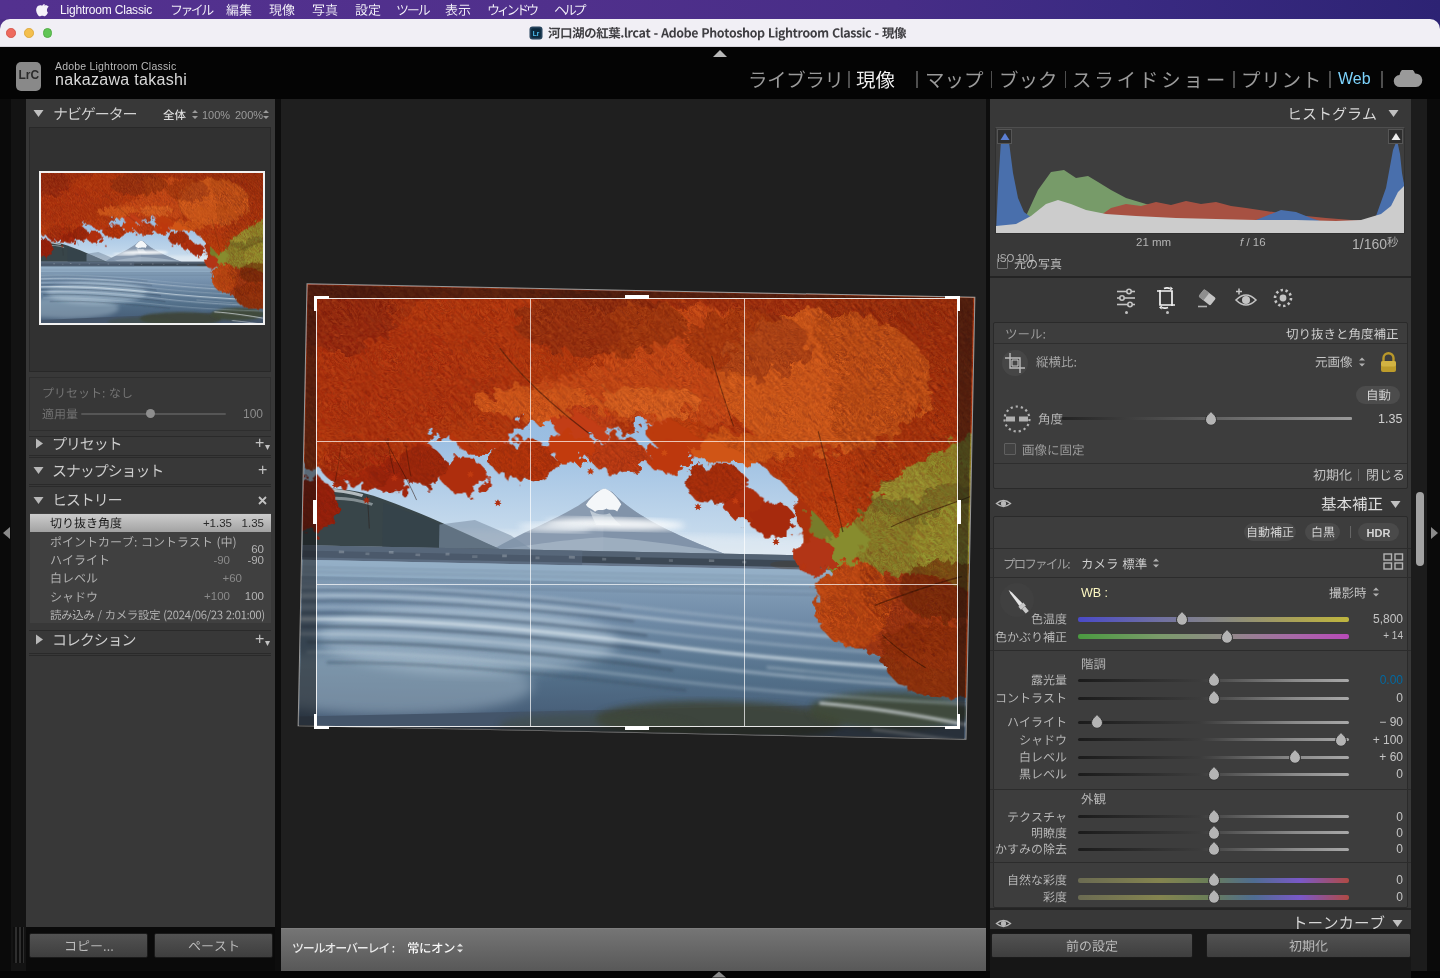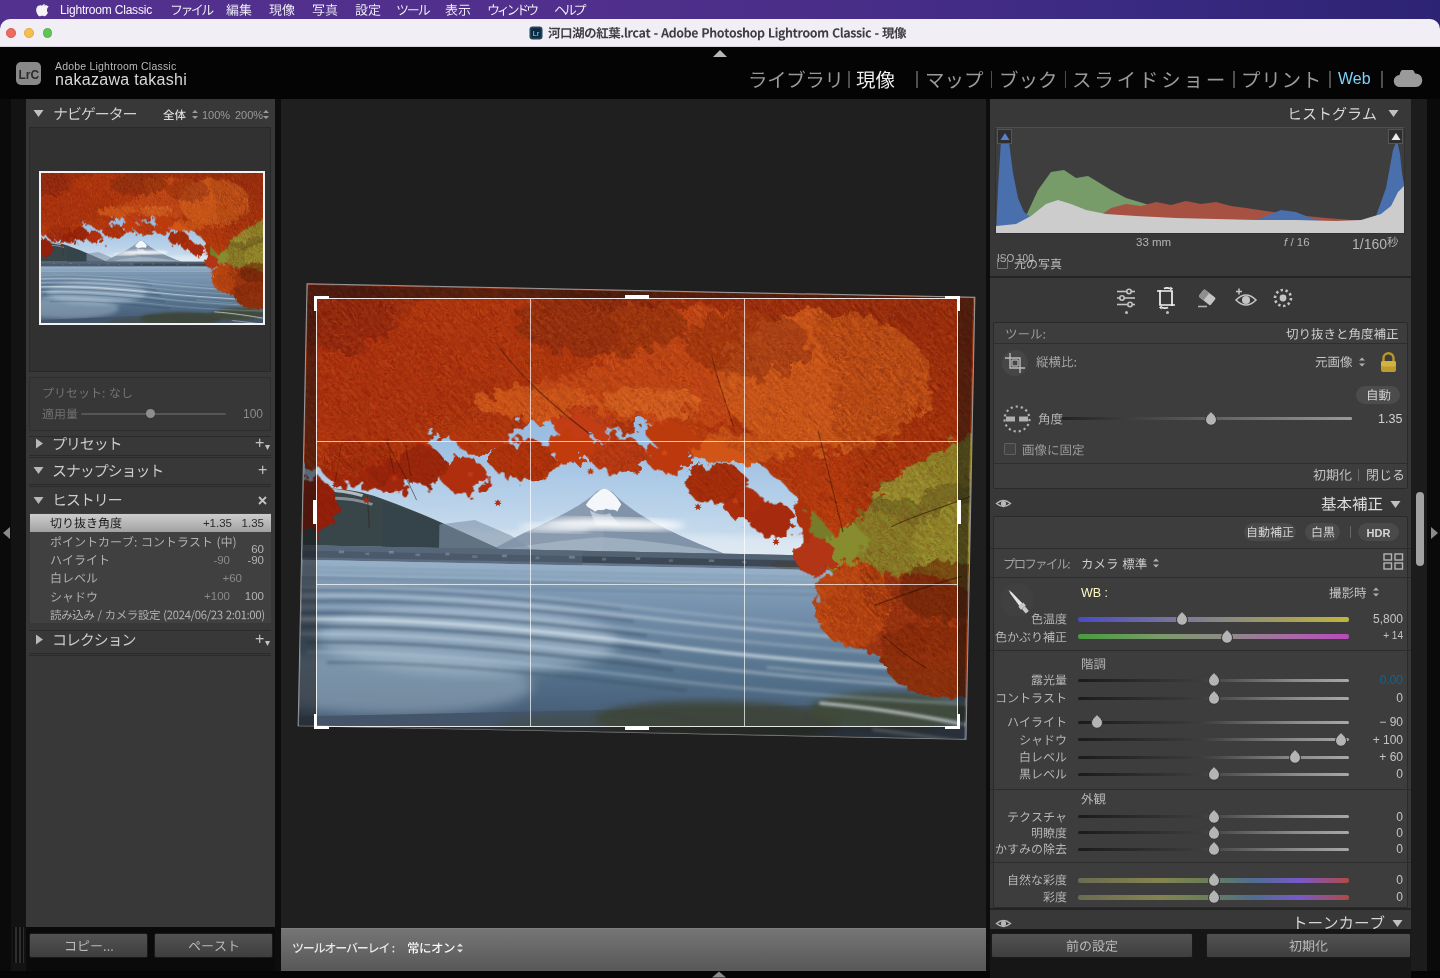--- a/index.html
+++ b/index.html
@@ -47,21 +47,21 @@
 <svg class="ab" style="left:529px;top:26px" width="14" height="14" viewBox="0 0 14 14">
     <rect x="0.5" y="0.5" width="13" height="13" rx="3" fill="#26435c"></rect>
     <rect x="2.2" y="2.2" width="9.6" height="9.6" rx="1.5" fill="#0c2a3e"></rect>
     <text x="7" y="9.8" font-size="6.5" font-family="Liberation Sans" font-weight="bold" fill="#4fc3f7" text-anchor="middle">Lr</text>
   </svg>
 <svg style="position:absolute;left:548.0px;top:33.0px;overflow:visible" width="1" height="1">
     <path transform="translate(0,4.56)" d="M0.2 -5.9C1 -5.5 2.1 -4.9 2.6 -4.6L3.4 -5.8C2.9 -6.2 1.8 -6.7 1.1 -7ZM0.6 -0 1.9 1C2.6 -0.2 3.4 -1.7 4.1 -3L3 -4C2.2 -2.5 1.3 -1 0.6 -0ZM0.8 -9.4C1.6 -9 2.6 -8.3 3.1 -7.9L4 -9.1V-8.4H9.7V-0.8C9.7 -0.5 9.6 -0.4 9.3 -0.4C9 -0.4 7.9 -0.4 6.9 -0.5C7.1 -0.1 7.4 0.7 7.5 1.1C8.8 1.1 9.8 1.1 10.4 0.8C11 0.6 11.2 0.1 11.2 -0.8V-8.4H12.1V-9.9H4V-9.2C3.4 -9.5 2.4 -10.1 1.7 -10.5ZM4.5 -7.1V-1.6H5.8V-2.5H8.6V-7.1ZM5.8 -5.8H7.2V-3.8H5.8Z M13.4 -9.4V0.9H14.9V-0.2H21.6V0.9H23.2V-9.4ZM14.9 -1.7V-7.9H21.6V-1.7Z M25 -9.4C25.6 -9.1 26.5 -8.5 26.9 -8.1L27.8 -9.3C27.3 -9.7 26.5 -10.2 25.8 -10.5ZM24.5 -6.1C25.2 -5.8 26 -5.3 26.4 -4.9L27.3 -6.1C26.9 -6.4 26 -6.9 25.3 -7.2ZM24.7 0.2 26 1C26.5 -0.2 27.1 -1.7 27.5 -3L26.3 -3.8C25.8 -2.3 25.1 -0.8 24.7 0.2ZM32.1 -10.2V-5.2C32.1 -3.9 32 -2.3 31.5 -1V-4.9H30.3V-6.8H31.7V-8.2H30.3V-10.2H28.9V-8.2H27.3V-6.8H28.9V-4.9H27.7V0.3H29V-0.6H31.3C31.2 -0.2 30.9 0.1 30.7 0.4C31 0.6 31.6 0.9 31.8 1.2C32.7 0.1 33.1 -1.5 33.3 -3H34.6V-0.5C34.6 -0.3 34.5 -0.2 34.4 -0.2C34.2 -0.2 33.7 -0.2 33.3 -0.2C33.5 0.1 33.7 0.7 33.7 1C34.5 1 35 1 35.4 0.7C35.8 0.5 35.9 0.2 35.9 -0.4V-10.2ZM33.4 -8.9H34.6V-7.2H33.4ZM33.4 -5.9H34.6V-4.3H33.4L33.4 -5.2ZM29 -3.6H30.2V-1.9H29Z M41.7 -7.7C41.6 -6.7 41.4 -5.6 41.1 -4.7C40.6 -3 40.1 -2.2 39.5 -2.2C39.1 -2.2 38.6 -2.8 38.6 -4.1C38.6 -5.5 39.7 -7.3 41.7 -7.7ZM43.4 -7.8C45.1 -7.5 46.1 -6.2 46.1 -4.5C46.1 -2.6 44.8 -1.5 43.2 -1.1C42.9 -1 42.5 -1 42 -0.9L43 0.6C46.1 0.1 47.7 -1.8 47.7 -4.4C47.7 -7.1 45.8 -9.3 42.7 -9.3C39.5 -9.3 37 -6.8 37 -3.9C37 -1.8 38.1 -0.3 39.5 -0.3C40.9 -0.3 41.9 -1.8 42.7 -4.4C43 -5.5 43.3 -6.7 43.4 -7.8Z M49.2 -3.3C49.1 -2.2 48.8 -1.1 48.4 -0.4C48.7 -0.3 49.4 0 49.7 0.2C50.1 -0.6 50.4 -1.9 50.6 -3.1ZM52.4 -3C52.7 -2.1 53.1 -1.1 53.3 -0.3L53.6 -0.4V0.7H60.3V-0.7H57.8V-7.9H60.1V-9.3H54V-7.9H56.2V-0.7H54.3L54.6 -0.8C54.4 -1.5 54 -2.6 53.6 -3.4ZM48.5 -5.2 48.7 -3.8 50.8 -4V1.1H52.2V-4.1L53.4 -4.2C53.5 -4 53.6 -3.7 53.7 -3.5L54.9 -4.1C54.6 -4.8 53.9 -5.9 53.4 -6.7L52.3 -6.2L52.8 -5.4L51.2 -5.3C52.1 -6.3 53 -7.5 53.7 -8.5L52.4 -9.2C52.1 -8.6 51.6 -7.9 51.1 -7.2C51 -7.3 50.8 -7.5 50.6 -7.7C51.1 -8.4 51.7 -9.3 52.2 -10.1L50.8 -10.6C50.5 -10 50.1 -9.2 49.7 -8.5L49.3 -8.8L48.6 -7.8C49.1 -7.3 49.8 -6.6 50.3 -6.1C50.1 -5.8 49.9 -5.5 49.6 -5.3Z M62.4 -8.2V-7.4H60.9V-6.3H62.4V-3.2H65.7V-2.6H60.8V-1.5H64.6C63.5 -0.9 62 -0.4 60.5 -0.2C60.8 0.1 61.2 0.7 61.5 1C62.9 0.7 64.5 0 65.7 -0.8V1.1H67.2V-0.9C68.4 0 69.9 0.7 71.5 1.1C71.7 0.7 72.1 0.1 72.5 -0.2C71 -0.4 69.5 -0.9 68.5 -1.5H72.2V-2.6H67.2V-3.2H71.8V-4.4H63.9V-6.3H65.5V-4.8H70.3V-6.3H72.1V-7.4H70.3V-8.2H69.4V-8.8H72.1V-9.9H69.4V-10.6H67.9V-9.9H65.1V-10.6H63.6V-9.9H60.9V-8.8H63.6V-8.2ZM65.5 -8.2V-7.4H63.9V-8H65.1V-8.8H67.9V-8H68.8V-7.4H66.9V-8.2ZM68.8 -6.3V-5.7H66.9V-6.3Z M74.3 0.2C75 0.2 75.5 -0.4 75.5 -1C75.5 -1.7 75 -2.2 74.3 -2.2C73.7 -2.2 73.2 -1.7 73.2 -1C73.2 -0.4 73.7 0.2 74.3 0.2Z M78.6 0.2C79.1 0.2 79.4 0.1 79.6 0L79.3 -1.4C79.2 -1.3 79.2 -1.3 79.1 -1.3C78.9 -1.3 78.7 -1.5 78.7 -1.9V-10H76.9V-2C76.9 -0.7 77.3 0.2 78.6 0.2Z M80.4 0H82.2V-4.2C82.6 -5.2 83.3 -5.6 83.8 -5.6C84.1 -5.6 84.3 -5.5 84.6 -5.4L84.9 -7C84.7 -7.1 84.4 -7.2 84 -7.2C83.3 -7.2 82.6 -6.7 82.1 -5.8H82L81.9 -7H80.4Z M88.4 0.2C89.1 0.2 90 -0.1 90.6 -0.7L89.9 -1.9C89.5 -1.6 89.1 -1.3 88.6 -1.3C87.5 -1.3 86.8 -2.2 86.8 -3.5C86.8 -4.8 87.5 -5.7 88.6 -5.7C89 -5.7 89.3 -5.5 89.7 -5.2L90.6 -6.4C90 -6.9 89.4 -7.2 88.5 -7.2C86.6 -7.2 84.9 -5.8 84.9 -3.5C84.9 -1.2 86.4 0.2 88.4 0.2Z M93.2 0.2C94 0.2 94.8 -0.2 95.3 -0.8H95.4L95.5 0H97V-4.1C97 -6.1 96.1 -7.2 94.3 -7.2C93.2 -7.2 92.2 -6.8 91.4 -6.2L92.1 -5C92.7 -5.4 93.4 -5.7 94 -5.7C94.9 -5.7 95.2 -5.2 95.2 -4.5C92.4 -4.2 91.2 -3.4 91.2 -1.9C91.2 -0.7 92 0.2 93.2 0.2ZM93.8 -1.3C93.3 -1.3 92.9 -1.5 92.9 -2.1C92.9 -2.7 93.5 -3.2 95.2 -3.4V-2C94.8 -1.5 94.4 -1.3 93.8 -1.3Z M101 0.2C101.6 0.2 102.1 0 102.5 -0.1L102.2 -1.4C102 -1.4 101.7 -1.3 101.5 -1.3C100.9 -1.3 100.5 -1.7 100.5 -2.5V-5.6H102.3V-7H100.5V-8.9H99L98.8 -7L97.7 -6.9V-5.6H98.7V-2.4C98.7 -0.9 99.4 0.2 101 0.2Z M106.2 -2.9H109.6V-4.2H106.2Z M113 0H114.9L115.5 -2.4H118.5L119.2 0H121.1L118.2 -9.3H116ZM115.9 -3.8 116.2 -4.8C116.5 -5.8 116.7 -6.8 117 -7.9H117C117.3 -6.9 117.6 -5.8 117.9 -4.8L118.1 -3.8Z M124.1 0.2C124.8 0.2 125.5 -0.2 126 -0.7H126.1L126.2 0H127.7V-10H125.9V-7.5L125.9 -6.4C125.4 -6.9 124.9 -7.2 124.1 -7.2C122.6 -7.2 121.2 -5.8 121.2 -3.5C121.2 -1.2 122.3 0.2 124.1 0.2ZM124.5 -1.3C123.6 -1.3 123.1 -2.1 123.1 -3.5C123.1 -4.9 123.8 -5.7 124.5 -5.7C125 -5.7 125.4 -5.5 125.9 -5.1V-2.1C125.5 -1.5 125 -1.3 124.5 -1.3Z M132.1 0.2C133.9 0.2 135.5 -1.2 135.5 -3.5C135.5 -5.8 133.9 -7.2 132.1 -7.2C130.4 -7.2 128.8 -5.8 128.8 -3.5C128.8 -1.2 130.4 0.2 132.1 0.2ZM132.1 -1.3C131.2 -1.3 130.7 -2.2 130.7 -3.5C130.7 -4.8 131.2 -5.7 132.1 -5.7C133.1 -5.7 133.6 -4.8 133.6 -3.5C133.6 -2.2 133.1 -1.3 132.1 -1.3Z M140.1 0.2C141.6 0.2 143.1 -1.2 143.1 -3.6C143.1 -5.8 142 -7.2 140.3 -7.2C139.6 -7.2 138.9 -6.8 138.4 -6.3L138.4 -7.5V-10H136.6V0H138L138.2 -0.7H138.2C138.8 -0.2 139.5 0.2 140.1 0.2ZM139.7 -1.3C139.3 -1.3 138.8 -1.5 138.4 -1.9V-5C138.9 -5.4 139.3 -5.7 139.8 -5.7C140.8 -5.7 141.2 -4.9 141.2 -3.6C141.2 -2.1 140.5 -1.3 139.7 -1.3Z M147.2 0.2C148.1 0.2 149 -0.1 149.7 -0.6L149 -1.7C148.5 -1.4 148 -1.2 147.5 -1.2C146.4 -1.2 145.7 -1.8 145.5 -3H149.8C149.9 -3.2 149.9 -3.5 149.9 -3.8C149.9 -5.8 148.9 -7.2 147 -7.2C145.3 -7.2 143.8 -5.8 143.8 -3.5C143.8 -1.2 145.3 0.2 147.2 0.2ZM145.5 -4.2C145.6 -5.2 146.3 -5.8 147 -5.8C147.9 -5.8 148.4 -5.2 148.4 -4.2Z M154.4 0H156.3V-3.3H157.5C159.5 -3.3 161.1 -4.2 161.1 -6.4C161.1 -8.5 159.5 -9.3 157.5 -9.3H154.4ZM156.3 -4.8V-7.8H157.3C158.6 -7.8 159.3 -7.4 159.3 -6.4C159.3 -5.3 158.7 -4.8 157.4 -4.8Z M162.2 0H164V-4.8C164.5 -5.3 164.9 -5.6 165.5 -5.6C166.2 -5.6 166.5 -5.2 166.5 -4.1V0H168.3V-4.4C168.3 -6.1 167.6 -7.2 166.1 -7.2C165.2 -7.2 164.5 -6.7 163.9 -6.2L164 -7.5V-10H162.2Z M172.7 0.2C174.4 0.2 176 -1.2 176 -3.5C176 -5.8 174.4 -7.2 172.7 -7.2C170.9 -7.2 169.3 -5.8 169.3 -3.5C169.3 -1.2 170.9 0.2 172.7 0.2ZM172.7 -1.3C171.7 -1.3 171.2 -2.2 171.2 -3.5C171.2 -4.8 171.7 -5.7 172.7 -5.7C173.6 -5.7 174.2 -4.8 174.2 -3.5C174.2 -2.2 173.6 -1.3 172.7 -1.3Z M179.7 0.2C180.3 0.2 180.8 0 181.2 -0.1L180.8 -1.4C180.7 -1.4 180.4 -1.3 180.2 -1.3C179.5 -1.3 179.2 -1.7 179.2 -2.5V-5.6H180.9V-7H179.2V-8.9H177.7L177.5 -7L176.4 -6.9V-5.6H177.4V-2.4C177.4 -0.9 178 0.2 179.7 0.2Z M184.8 0.2C186.6 0.2 188.2 -1.2 188.2 -3.5C188.2 -5.8 186.6 -7.2 184.8 -7.2C183.1 -7.2 181.5 -5.8 181.5 -3.5C181.5 -1.2 183.1 0.2 184.8 0.2ZM184.8 -1.3C183.9 -1.3 183.4 -2.2 183.4 -3.5C183.4 -4.8 183.9 -5.7 184.8 -5.7C185.8 -5.7 186.3 -4.8 186.3 -3.5C186.3 -2.2 185.8 -1.3 184.8 -1.3Z M191.3 0.2C193.1 0.2 194.1 -0.8 194.1 -2C194.1 -3.3 193.1 -3.8 192.1 -4.2C191.4 -4.4 190.8 -4.6 190.8 -5.1C190.8 -5.5 191.1 -5.8 191.7 -5.8C192.2 -5.8 192.7 -5.6 193.2 -5.2L194 -6.3C193.4 -6.8 192.7 -7.2 191.6 -7.2C190 -7.2 189 -6.3 189 -5C189 -3.9 190 -3.3 190.9 -3C191.6 -2.7 192.4 -2.5 192.4 -1.9C192.4 -1.5 192.1 -1.2 191.3 -1.2C190.7 -1.2 190.1 -1.5 189.5 -2L188.6 -0.8C189.3 -0.2 190.4 0.2 191.3 0.2Z M195 0H196.9V-4.8C197.4 -5.3 197.8 -5.6 198.3 -5.6C199 -5.6 199.3 -5.2 199.3 -4.1V0H201.2V-4.4C201.2 -6.1 200.5 -7.2 199 -7.2C198 -7.2 197.3 -6.7 196.8 -6.2L196.9 -7.5V-10H195Z M205.5 0.2C207.3 0.2 208.9 -1.2 208.9 -3.5C208.9 -5.8 207.3 -7.2 205.5 -7.2C203.8 -7.2 202.2 -5.8 202.2 -3.5C202.2 -1.2 203.8 0.2 205.5 0.2ZM205.5 -1.3C204.6 -1.3 204 -2.2 204 -3.5C204 -4.8 204.6 -5.7 205.5 -5.7C206.5 -5.7 207 -4.8 207 -3.5C207 -2.2 206.5 -1.3 205.5 -1.3Z M210 2.7H211.8V0.6L211.7 -0.6C212.3 -0.1 212.9 0.2 213.5 0.2C215 0.2 216.5 -1.2 216.5 -3.6C216.5 -5.8 215.4 -7.2 213.7 -7.2C212.9 -7.2 212.2 -6.8 211.6 -6.3H211.6L211.5 -7H210ZM213.1 -1.3C212.7 -1.3 212.3 -1.5 211.8 -1.9V-5C212.3 -5.4 212.7 -5.7 213.2 -5.7C214.1 -5.7 214.6 -4.9 214.6 -3.6C214.6 -2.1 213.9 -1.3 213.1 -1.3Z M221 0H226.6V-1.6H222.9V-9.3H221Z M227.6 0H229.5V-7H227.6ZM228.6 -8.1C229.2 -8.1 229.6 -8.5 229.6 -9.1C229.6 -9.7 229.2 -10.1 228.6 -10.1C227.9 -10.1 227.5 -9.7 227.5 -9.1C227.5 -8.5 227.9 -8.1 228.6 -8.1Z M233.5 3C235.8 3 237.3 2 237.3 0.6C237.3 -0.7 236.3 -1.2 234.7 -1.2H233.5C232.6 -1.2 232.4 -1.4 232.4 -1.8C232.4 -2.1 232.5 -2.2 232.7 -2.4C233 -2.3 233.3 -2.2 233.6 -2.2C235.1 -2.2 236.3 -3 236.3 -4.6C236.3 -5 236.1 -5.4 236 -5.7H237.1V-7H234.6C234.3 -7.1 234 -7.2 233.6 -7.2C232.1 -7.2 230.7 -6.3 230.7 -4.7C230.7 -3.8 231.2 -3.2 231.7 -2.8V-2.8C231.3 -2.5 230.9 -2 230.9 -1.5C230.9 -0.9 231.2 -0.5 231.5 -0.3V-0.2C230.9 0.2 230.5 0.7 230.5 1.2C230.5 2.5 231.8 3 233.5 3ZM233.6 -3.4C233 -3.4 232.5 -3.8 232.5 -4.7C232.5 -5.5 232.9 -5.9 233.6 -5.9C234.2 -5.9 234.7 -5.5 234.7 -4.7C234.7 -3.8 234.2 -3.4 233.6 -3.4ZM233.7 1.9C232.7 1.9 232.1 1.5 232.1 1C232.1 0.7 232.2 0.4 232.5 0.1C232.8 0.2 233.1 0.2 233.5 0.2H234.3C235.1 0.2 235.5 0.4 235.5 0.9C235.5 1.4 234.8 1.9 233.7 1.9Z M238 0H239.8V-4.8C240.4 -5.3 240.7 -5.6 241.3 -5.6C242 -5.6 242.3 -5.2 242.3 -4.1V0H244.1V-4.4C244.1 -6.1 243.5 -7.2 242 -7.2C241 -7.2 240.3 -6.7 239.8 -6.2L239.8 -7.5V-10H238Z M248.1 0.2C248.7 0.2 249.2 0 249.6 -0.1L249.3 -1.4C249.1 -1.4 248.8 -1.3 248.6 -1.3C248 -1.3 247.6 -1.7 247.6 -2.5V-5.6H249.4V-7H247.6V-8.9H246.1L245.9 -7L244.8 -6.9V-5.6H245.8V-2.4C245.8 -0.9 246.5 0.2 248.1 0.2Z M250.4 0H252.2V-4.2C252.6 -5.2 253.3 -5.6 253.8 -5.6C254.1 -5.6 254.3 -5.5 254.5 -5.4L254.8 -7C254.6 -7.1 254.4 -7.2 254 -7.2C253.3 -7.2 252.6 -6.7 252 -5.8H252L251.9 -7H250.4Z M258.3 0.2C260 0.2 261.7 -1.2 261.7 -3.5C261.7 -5.8 260 -7.2 258.3 -7.2C256.5 -7.2 254.9 -5.8 254.9 -3.5C254.9 -1.2 256.5 0.2 258.3 0.2ZM258.3 -1.3C257.3 -1.3 256.8 -2.2 256.8 -3.5C256.8 -4.8 257.3 -5.7 258.3 -5.7C259.2 -5.7 259.8 -4.8 259.8 -3.5C259.8 -2.2 259.2 -1.3 258.3 -1.3Z M265.7 0.2C267.4 0.2 269 -1.2 269 -3.5C269 -5.8 267.4 -7.2 265.7 -7.2C263.9 -7.2 262.3 -5.8 262.3 -3.5C262.3 -1.2 263.9 0.2 265.7 0.2ZM265.7 -1.3C264.7 -1.3 264.2 -2.2 264.2 -3.5C264.2 -4.8 264.7 -5.7 265.7 -5.7C266.6 -5.7 267.1 -4.8 267.1 -3.5C267.1 -2.2 266.6 -1.3 265.7 -1.3Z M270.1 0H271.9V-4.8C272.4 -5.4 272.9 -5.6 273.3 -5.6C274 -5.6 274.3 -5.2 274.3 -4.1V0H276.1V-4.8C276.6 -5.4 277.1 -5.6 277.4 -5.6C278.1 -5.6 278.4 -5.2 278.4 -4.1V0H280.2V-4.4C280.2 -6.1 279.6 -7.2 278.1 -7.2C277.2 -7.2 276.5 -6.6 275.9 -6C275.5 -6.7 274.9 -7.2 273.9 -7.2C273 -7.2 272.4 -6.7 271.8 -6.1H271.8L271.6 -7H270.1Z M288.9 0.2C290.1 0.2 291.1 -0.3 291.9 -1.2L290.9 -2.3C290.4 -1.8 289.8 -1.4 289 -1.4C287.5 -1.4 286.6 -2.6 286.6 -4.7C286.6 -6.6 287.6 -7.8 289 -7.8C289.7 -7.8 290.3 -7.5 290.8 -7.1L291.7 -8.2C291.1 -8.9 290.2 -9.4 289 -9.4C286.7 -9.4 284.7 -7.6 284.7 -4.6C284.7 -1.5 286.6 0.2 288.9 0.2Z M294.5 0.2C294.9 0.2 295.2 0.1 295.4 0L295.2 -1.4C295.1 -1.3 295 -1.3 295 -1.3C294.8 -1.3 294.6 -1.5 294.6 -1.9V-10H292.8V-2C292.8 -0.7 293.2 0.2 294.5 0.2Z M298 0.2C298.8 0.2 299.5 -0.2 300.1 -0.8H300.1L300.3 0H301.8V-4.1C301.8 -6.1 300.9 -7.2 299.1 -7.2C298 -7.2 297 -6.8 296.2 -6.2L296.8 -5C297.5 -5.4 298.1 -5.7 298.7 -5.7C299.6 -5.7 299.9 -5.2 299.9 -4.5C297.1 -4.2 295.9 -3.4 295.9 -1.9C295.9 -0.7 296.7 0.2 298 0.2ZM298.6 -1.3C298 -1.3 297.7 -1.5 297.7 -2.1C297.7 -2.7 298.2 -3.2 299.9 -3.4V-2C299.5 -1.5 299.1 -1.3 298.6 -1.3Z M305.2 0.2C307 0.2 308 -0.8 308 -2C308 -3.3 307 -3.8 306 -4.2C305.3 -4.4 304.6 -4.6 304.6 -5.1C304.6 -5.5 304.9 -5.8 305.6 -5.8C306.1 -5.8 306.6 -5.6 307.1 -5.2L307.9 -6.3C307.3 -6.8 306.5 -7.2 305.5 -7.2C303.9 -7.2 302.9 -6.3 302.9 -5C302.9 -3.9 303.9 -3.3 304.8 -3C305.5 -2.7 306.3 -2.5 306.3 -1.9C306.3 -1.5 305.9 -1.2 305.2 -1.2C304.6 -1.2 304 -1.5 303.4 -2L302.5 -0.8C303.2 -0.2 304.3 0.2 305.2 0.2Z M310.9 0.2C312.7 0.2 313.7 -0.8 313.7 -2C313.7 -3.3 312.7 -3.8 311.8 -4.2C311 -4.4 310.4 -4.6 310.4 -5.1C310.4 -5.5 310.7 -5.8 311.3 -5.8C311.8 -5.8 312.3 -5.6 312.8 -5.2L313.6 -6.3C313.1 -6.8 312.3 -7.2 311.3 -7.2C309.7 -7.2 308.7 -6.3 308.7 -5C308.7 -3.9 309.6 -3.3 310.5 -3C311.3 -2.7 312 -2.5 312 -1.9C312 -1.5 311.7 -1.2 311 -1.2C310.3 -1.2 309.7 -1.5 309.1 -2L308.3 -0.8C309 -0.2 310 0.2 310.9 0.2Z M314.7 0H316.5V-7H314.7ZM315.6 -8.1C316.2 -8.1 316.7 -8.5 316.7 -9.1C316.7 -9.7 316.2 -10.1 315.6 -10.1C314.9 -10.1 314.5 -9.7 314.5 -9.1C314.5 -8.5 314.9 -8.1 315.6 -8.1Z M321 0.2C321.8 0.2 322.6 -0.1 323.3 -0.7L322.6 -1.9C322.2 -1.6 321.7 -1.3 321.2 -1.3C320.2 -1.3 319.5 -2.2 319.5 -3.5C319.5 -4.8 320.2 -5.7 321.3 -5.7C321.6 -5.7 322 -5.5 322.3 -5.2L323.2 -6.4C322.7 -6.9 322 -7.2 321.2 -7.2C319.3 -7.2 317.6 -5.8 317.6 -3.5C317.6 -1.2 319.1 0.2 321 0.2Z M327.1 -2.9H330.5V-4.2H327.1Z M340.7 -7H344V-6.2H340.7ZM340.7 -5.1H344V-4.3H340.7ZM340.7 -8.9H344V-8.2H340.7ZM334.2 -2.1 334.5 -0.6C335.8 -1 337.5 -1.5 339.1 -2L338.9 -3.3L337.4 -2.9V-5H338.7V-6.4H337.4V-8.6H338.9V-10H334.5V-8.6H336V-6.4H334.6V-5H336V-2.5C335.3 -2.3 334.7 -2.2 334.2 -2.1ZM339.3 -10.1V-3.1H340.3C340.1 -1.6 339.7 -0.6 337.4 -0C337.7 0.2 338.1 0.8 338.3 1.2C340.9 0.4 341.5 -1 341.7 -3.1H342.5V-0.6C342.5 0.6 342.8 1.1 343.9 1.1C344.1 1.1 344.6 1.1 344.9 1.1C345.8 1.1 346.1 0.6 346.2 -1.1C345.9 -1.2 345.3 -1.5 345 -1.7C345 -0.4 344.9 -0.2 344.7 -0.2C344.6 -0.2 344.3 -0.2 344.2 -0.2C344 -0.2 343.9 -0.3 343.9 -0.6V-3.1H345.5V-10.1Z M352.1 -8.8H354C353.9 -8.5 353.7 -8.3 353.5 -8.1H351.6C351.8 -8.3 352 -8.6 352.1 -8.8ZM357.1 -4.9C356.8 -4.5 356.3 -4.1 355.9 -3.8C355.7 -4.2 355.6 -4.7 355.5 -5.1H357.7V-8.1H355.1C355.4 -8.5 355.7 -8.9 355.9 -9.3L355.1 -9.9L354.8 -9.9H352.9L353.2 -10.4L351.7 -10.6C351.3 -9.7 350.4 -8.6 349.2 -7.7C349.5 -7.6 349.9 -7.3 350.1 -7.1V-5.1H352.1C351.3 -4.7 350.4 -4.3 349.5 -4.1C349.7 -3.9 350.1 -3.4 350.3 -3.1C350.9 -3.3 351.6 -3.6 352.3 -4L352.6 -3.7C351.7 -3.1 350.5 -2.6 349.6 -2.3C349.8 -2.1 350.1 -1.7 350.2 -1.4C351.1 -1.7 352.3 -2.3 353.1 -2.9C353.2 -2.8 353.3 -2.7 353.3 -2.5C352.3 -1.7 350.7 -0.8 349.4 -0.4C349.6 -0.1 350 0.4 350.1 0.7C350.7 0.5 351.2 0.2 351.8 -0.1C352 0.3 352.1 0.8 352.1 1.1C352.4 1.1 352.7 1.1 353 1.1C353.5 1.1 353.9 1 354.3 0.6C355.2 -0.2 355.3 -2.9 353.3 -4.6C353.5 -4.8 353.7 -5 354 -5.1H354.2C354.8 -2.6 355.7 -0.5 357.3 0.6C357.5 0.2 358 -0.3 358.3 -0.5C357.5 -1 356.9 -1.8 356.4 -2.7C356.9 -3 357.6 -3.5 358.1 -4ZM351.5 -7.1H353.1V-6.1H351.5ZM354.5 -7.1H356.2V-6.1H354.5ZM353.6 -1.3C353.6 -0.9 353.5 -0.5 353.3 -0.4C353.1 -0.2 352.9 -0.1 352.7 -0.1C352.5 -0.1 352.2 -0.1 351.9 -0.2C352.5 -0.5 353.1 -0.9 353.6 -1.3ZM348.6 -10.6C348.1 -8.8 347.1 -6.9 346.1 -5.8C346.4 -5.4 346.7 -4.5 346.9 -4.1C347.1 -4.4 347.4 -4.8 347.6 -5.2V1.1H349V-7.7C349.4 -8.5 349.7 -9.4 350 -10.2Z" fill="#3f3e42"></path>
   </svg>
 <div class="ab" style="left:0;top:47px;width:1440px;height:931px;background:#0a0a0a"></div>
 <div class="ab" style="left:0;top:47px;width:1440px;height:52px;background:#040404"></div>
-<div class="ab" style="left:16px;top:62px;width:25px;height:23px;border-radius:5px;background:#898989">
+<div class="ab" style="left:16px;top:62px;width:25px;height:29px;border-radius:5px;background:#898989">
     <span class="tx" style="left:2.5px;top:6px;font-size:12px;font-weight:bold;color:#2b2b2b">LrC</span>
   </div>
 <span class="tx" style="left:55px;top:60px;font-size:10.5px;color:#b9b9b9;letter-spacing:.2px">Adobe Lightroom Classic</span>
 <span class="tx" style="left:55px;top:71px;font-size:16px;color:#d8d8d8;letter-spacing:.3px">nakazawa takashi</span>
 <svg class="ab" style="left:712px;top:49px" width="16" height="9">
     <path d="M1 8 L8 1 L15 8 Z" fill="#b8b8b8"></path>
   </svg>
 <svg style="position:absolute;left:748.0px;top:80.0px;overflow:visible" width="1" height="1">
     <path transform="translate(0,7.12)" d="M4.5 -14.5V-12.9C5 -12.9 5.7 -13 6.3 -13C7.3 -13 12.8 -13 13.9 -13C14.6 -13 15.2 -12.9 15.7 -12.9V-14.5C15.2 -14.4 14.5 -14.4 13.9 -14.4C12.8 -14.4 7.3 -14.4 6.3 -14.4C5.6 -14.4 5 -14.4 4.5 -14.5ZM17.1 -9.4 16 -10.1C15.8 -10 15.4 -9.9 14.9 -9.9C13.9 -9.9 5.6 -9.9 4.7 -9.9C4.1 -9.9 3.5 -10 2.7 -10V-8.4C3.5 -8.4 4.2 -8.5 4.7 -8.5C5.8 -8.5 14.1 -8.5 15 -8.5C14.7 -7.1 13.9 -5.4 12.7 -4.2C11 -2.4 8.6 -1.2 5.8 -0.6L7 0.8C9.5 0.1 12 -1 14 -3.3C15.5 -4.9 16.3 -6.9 16.9 -8.8C16.9 -9 17 -9.2 17.1 -9.4Z M20.8 -7 21.6 -5.5C24.3 -6.4 26.9 -7.5 29 -8.7V-1.5C29 -0.7 28.9 0.2 28.9 0.6H30.8C30.7 0.2 30.7 -0.7 30.7 -1.5V-9.7C32.7 -11 34.4 -12.5 35.9 -14.1L34.6 -15.3C33.3 -13.7 31.3 -12 29.3 -10.7C27.1 -9.3 24.2 -8 20.8 -7Z M55.4 -16.7 54.4 -16.3C54.9 -15.6 55.5 -14.5 56 -13.7L57 -14.1C56.6 -14.9 55.9 -16 55.4 -16.7ZM54.7 -12.7 53.7 -13.3 54.5 -13.6C54.1 -14.4 53.4 -15.5 52.9 -16.2L51.9 -15.8C52.3 -15.1 52.9 -14.2 53.3 -13.4C53 -13.4 52.7 -13.4 52.5 -13.4C51.6 -13.4 43.8 -13.4 42.7 -13.4C42 -13.4 41.3 -13.4 40.7 -13.5V-11.8C41.2 -11.8 41.9 -11.8 42.7 -11.8C43.8 -11.8 51.5 -11.8 52.6 -11.8C52.4 -9.9 51.5 -7.2 50.1 -5.5C48.5 -3.4 46.3 -1.7 42.5 -0.8L43.8 0.7C47.4 -0.4 49.7 -2.2 51.5 -4.5C53 -6.5 54 -9.7 54.4 -11.7C54.5 -12.1 54.6 -12.4 54.7 -12.7Z M61.8 -14.5V-12.9C62.3 -12.9 63 -13 63.6 -13C64.6 -13 70.1 -13 71.2 -13C71.9 -13 72.5 -12.9 73 -12.9V-14.5C72.5 -14.4 71.8 -14.4 71.2 -14.4C70.1 -14.4 64.6 -14.4 63.6 -14.4C62.9 -14.4 62.3 -14.4 61.8 -14.5ZM74.4 -9.4 73.3 -10.1C73.1 -10 72.7 -9.9 72.2 -9.9C71.2 -9.9 62.9 -9.9 62 -9.9C61.4 -9.9 60.8 -10 60 -10V-8.4C60.8 -8.4 61.5 -8.5 62 -8.5C63.1 -8.5 71.4 -8.5 72.3 -8.5C72 -7.1 71.2 -5.4 70 -4.2C68.3 -2.4 65.9 -1.2 63.1 -0.6L64.3 0.8C66.8 0.1 69.3 -1 71.3 -3.3C72.8 -4.9 73.6 -6.9 74.2 -8.8C74.2 -9 74.3 -9.2 74.4 -9.4Z M91.5 -14.8H89.7C89.8 -14.3 89.8 -13.8 89.8 -13.1C89.8 -12.4 89.8 -10.8 89.8 -10C89.8 -6.3 89.6 -4.8 88.2 -3.1C87 -1.8 85.3 -1 83.5 -0.5L84.8 0.8C86.2 0.3 88.2 -0.5 89.4 -2C90.8 -3.7 91.5 -5.3 91.5 -9.9C91.5 -10.7 91.5 -12.3 91.5 -13.1C91.5 -13.8 91.5 -14.3 91.5 -14.8ZM82.5 -14.6H80.7C80.7 -14.3 80.8 -13.6 80.8 -13.2C80.8 -12.7 80.8 -7.6 80.8 -6.7C80.8 -6.2 80.7 -5.5 80.7 -5.2H82.5C82.4 -5.6 82.4 -6.2 82.4 -6.7C82.4 -7.5 82.4 -12.7 82.4 -13.2C82.4 -13.7 82.4 -14.3 82.5 -14.6Z" fill="#9a9a9a"></path>
   </svg>
@@ -705,22 +705,22 @@
   </svg>
 <div class="ab" style="left:997px;top:129px;width:15px;height:15px;background:#2e2e2e;border:1px solid #565656"></div>
 <svg class="ab" style="left:999.5px;top:132px" width="10" height="9">
     <path d="M5 1 L9.5 8 L0.5 8 Z" fill="#5b7ed2"></path>
   </svg>
 <div class="ab" style="left:1388px;top:129px;width:15px;height:15px;background:#2e2e2e;border:1px solid #565656"></div>
 <svg class="ab" style="left:1390.5px;top:132px" width="10" height="9">
     <path d="M5 1 L9.5 8 L0.5 8 Z" fill="#ececec"></path>
   </svg>
 <span class="tx" style="left:997px;top:253px;font-size:10px;color:#b4b4b4">ISO 100</span>
-<span class="tx" style="left:1136px;top:236px;font-size:11.5px;color:#b4b4b4">33 mm</span>
-<span class="tx" style="left:1284px;top:236px;font-size:11.5px;color:#b4b4b4"><i>f</i> / 16</span>
+<span class="tx" style="left:1136px;top:236px;font-size:11.5px;color:#b4b4b4">21 mm</span>
+<span class="tx" style="left:1240px;top:236px;font-size:11.5px;color:#b4b4b4"><i>f</i> / 16</span>
 <span class="tx" style="left:1352px;top:236px;font-size:14px;color:#b4b4b4">1/160</span>
 <svg style="position:absolute;left:1386.5px;top:242.0px;overflow:visible" width="1" height="1">
     <path transform="translate(0,4.20)" d="M7.5 -9.6V-3.6C7.5 -3.4 7.4 -3.4 7.3 -3.4C7.1 -3.4 6.6 -3.4 6.1 -3.4C6.2 -3.2 6.3 -2.8 6.4 -2.6C7.2 -2.6 7.6 -2.6 7.9 -2.7C8.2 -2.9 8.3 -3.1 8.3 -3.6V-9.6ZM5.8 -7.7C5.5 -6.5 5.1 -5.2 4.5 -4.3C4.7 -4.2 5.1 -4 5.2 -3.9C5.8 -4.8 6.3 -6.2 6.6 -7.6ZM9.1 -7.6C9.6 -6.5 10.2 -5.1 10.3 -4.2L11.1 -4.5C10.9 -5.4 10.4 -6.8 9.8 -7.8ZM9.6 -4C8.9 -1.7 7.3 -0.4 4.5 0.1C4.7 0.3 4.9 0.7 5 0.9C8 0.2 9.6 -1.2 10.4 -3.8ZM4.2 -9.5C3.3 -9.1 1.8 -8.8 0.5 -8.6C0.6 -8.4 0.7 -8.1 0.7 -7.9C1.3 -8 1.9 -8.1 2.4 -8.2V-6.4H0.6V-5.6H2.3C1.9 -4.3 1.1 -2.8 0.3 -2C0.5 -1.8 0.7 -1.4 0.8 -1.2C1.4 -1.9 2 -3 2.4 -4.2V0.9H3.3V-4.1C3.7 -3.6 4.1 -3 4.3 -2.6L4.9 -3.3C4.6 -3.6 3.6 -4.6 3.3 -4.9V-5.6H4.7V-6.4H3.3V-8.4C3.8 -8.5 4.3 -8.7 4.7 -8.8Z" fill="#b4b4b4"></path>
   </svg>
 <div class="ab" style="left:997px;top:258px;width:11px;height:11px;border:1px solid #777;border-radius:1px"></div>
 <svg style="position:absolute;left:1014.0px;top:263.5px;overflow:visible" width="1" height="1">
     <path transform="translate(0,4.38)" d="M1.8 -9.1V-8.3H10.3V-9.1ZM0.7 -5.8V-4.9H3.8C3.6 -2.7 3.1 -0.7 0.6 0.2C0.8 0.4 1 0.7 1.1 0.9C3.9 -0.2 4.5 -2.3 4.7 -4.9H7V-0.6C7 0.4 7.3 0.7 8.4 0.7C8.6 0.7 9.9 0.7 10.1 0.7C11.1 0.7 11.4 0.2 11.5 -1.9C11.2 -1.9 10.9 -2.1 10.6 -2.3C10.6 -0.4 10.5 -0.1 10 -0.1C9.7 -0.1 8.7 -0.1 8.5 -0.1C8 -0.1 7.9 -0.2 7.9 -0.6V-4.9H11.3V-5.8Z M17.7 -7.7C17.6 -6.6 17.3 -5.5 17 -4.5C16.4 -2.4 15.8 -1.6 15.2 -1.6C14.7 -1.6 14 -2.3 14 -3.8C14 -5.4 15.4 -7.4 17.7 -7.7ZM18.7 -7.7C20.7 -7.5 21.9 -6 21.9 -4.2C21.9 -2.2 20.4 -1 18.9 -0.7C18.6 -0.6 18.2 -0.6 17.8 -0.5L18.4 0.4C21.2 0 22.9 -1.7 22.9 -4.2C22.9 -6.6 21.1 -8.6 18.3 -8.6C15.4 -8.6 13.1 -6.3 13.1 -3.7C13.1 -1.8 14.1 -0.5 15.2 -0.5C16.3 -0.5 17.3 -1.8 18 -4.3C18.3 -5.4 18.6 -6.6 18.7 -7.7Z M24.9 -9.4V-6.8H25.8V-8.6H34.2V-6.8H35.1V-9.4ZM27.6 -8.5C27.3 -7 26.9 -4.9 26.5 -3.7L27.4 -3.6L27.5 -4H32.2L32.1 -2.6H24.7V-1.8H31.9C31.8 -0.7 31.6 -0.2 31.3 0C31.2 0.1 31 0.2 30.8 0.2C30.5 0.2 29.7 0.1 28.8 0.1C29 0.3 29.1 0.7 29.1 0.9C29.9 1 30.7 1 31.1 1C31.5 0.9 31.8 0.8 32.1 0.6C32.4 0.3 32.7 -0.4 32.9 -1.8H35.4V-2.6H33C33 -3.1 33.1 -3.7 33.1 -4.4C33.2 -4.5 33.2 -4.8 33.2 -4.8H27.7L28.1 -6.3H33.3V-7.1H28.2L28.5 -8.4Z M43.1 -0.5C44.5 -0 45.8 0.6 46.7 1L47.4 0.4C46.5 -0 45 -0.6 43.7 -1.1ZM36.7 -2.1V-1.3H47.3V-2.1ZM39.4 -5.5H44.8V-4.7H39.4ZM39.4 -4.2H44.8V-3.3H39.4ZM39.4 -6.9H44.8V-6.1H39.4ZM40.2 -1.1C39.4 -0.6 37.9 0 36.7 0.3C36.9 0.5 37.2 0.8 37.3 1C38.5 0.6 40 0 40.9 -0.5ZM38.5 -7.5V-2.8H45.7V-7.5H42.4V-8.3H47V-9.1H42.4V-10.1H41.5V-9.1H37V-8.3H41.5V-7.5Z" fill="#c2c2c2"></path>
   </svg>
 <div class="ab" style="left:990px;top:276px;width:421px;height:2px;background:#242424"></div>
 <svg class="ab" style="left:1114px;top:287px" width="24" height="22" viewBox="0 0 24 22">

